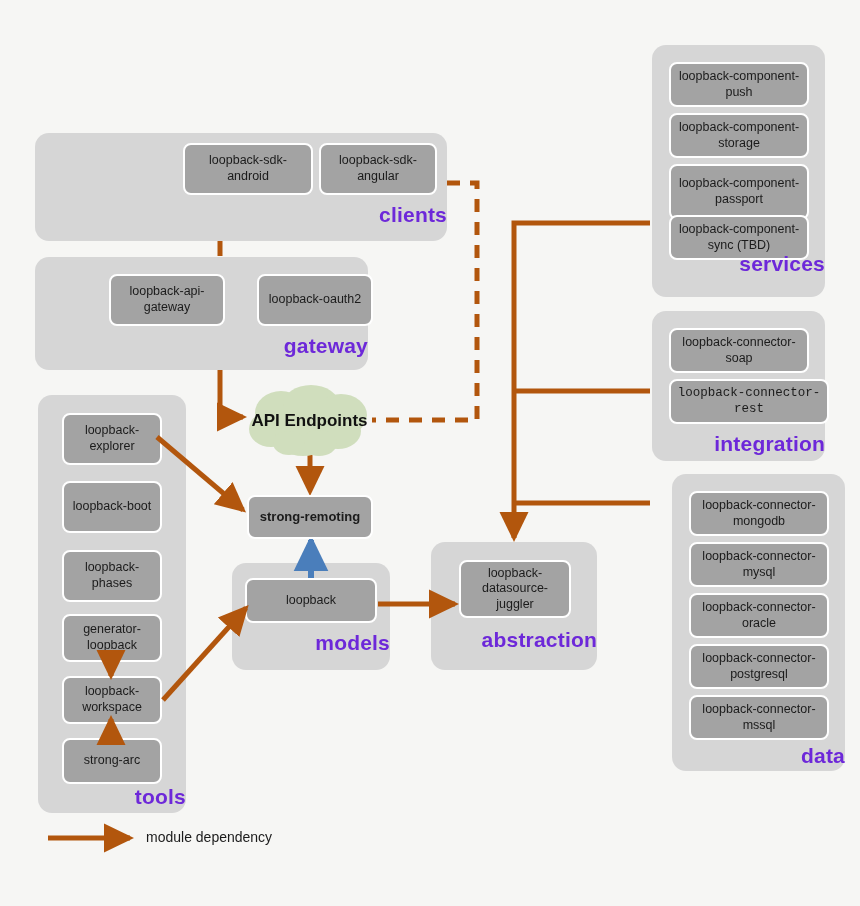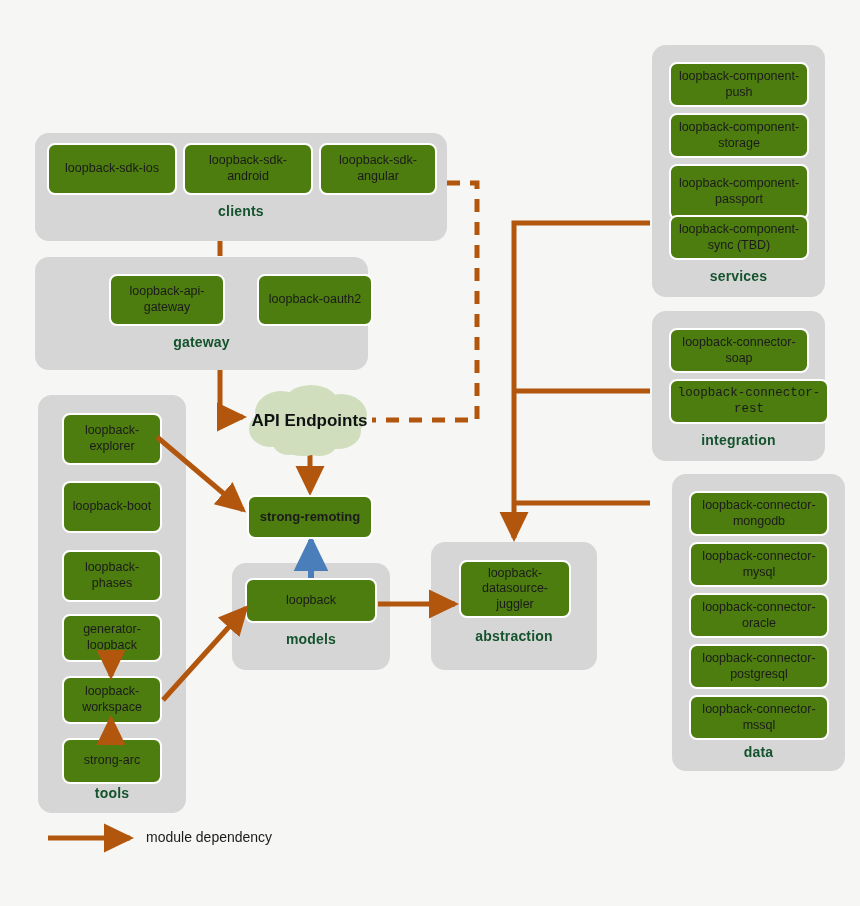--- a/index.html
+++ b/index.html
@@ -19,30 +19,30 @@
   .panel {
     position: absolute;
     background: #d6d6d6;
     border-radius: 14px;
     box-sizing: border-box;
   }
   .panel-label {
     position: absolute;
     left: 0;
     right: 0;
-    text-align: center;
+    text-align: right;
     font-weight: bold;
-    color: #14532d;
-    font-size: 14px;
+    color: #6d28d9;
+    font-size: 21px;
     letter-spacing: .2px;
   }
   
   .mod {
     position: absolute;
-    background: #4d7c0f;
+    background: #a3a3a3;
     border: 2px solid #ffffff;
     border-radius: 8px;
     box-sizing: border-box;
     display: flex;
     align-items: center;
     justify-content: center;
     text-align: center;
     font-size: 12.5px;
     color: #1b1b1b;
     line-height: 1.25;
@@ -137,21 +137,20 @@
       <line x1="514" y1="391" x2="650" y2="391" stroke="#b2560d" stroke-width="5"></line>
       <line x1="514" y1="503" x2="650" y2="503" stroke="#b2560d" stroke-width="5"></line>
     </g>
 
     <g>
       <line x1="48" y1="838" x2="130" y2="838" stroke="#b2560d" stroke-width="5" marker-end="url(#arrowBrown)"></line>
     </g>
   </svg>
 
   <div class="panel" style="left:35px; top:133px; width:412px; height:108px;">
-    <div class="mod" style="left:12px; top:10px; width:130px; height:52px;">loopback-sdk-ios</div>
     <div class="mod" style="left:148px; top:10px; width:130px; height:52px;">loopback-sdk-android</div>
     <div class="mod" style="left:284px; top:10px; width:118px; height:52px;">loopback-sdk-angular</div>
     <div class="panel-label" style="top:70px;">clients</div>
   </div>
 
   <div class="panel" style="left:35px; top:257px; width:333px; height:113px;">
     <div class="mod" style="left:74px; top:17px; width:116px; height:52px;">loopback-api-gateway</div>
     <div class="mod" style="left:222px; top:17px; width:116px; height:52px;">loopback-oauth2</div>
     <div class="panel-label" style="top:77px;">gateway</div>
   </div>
@@ -174,21 +173,21 @@
   <div class="panel" style="left:431px; top:542px; width:166px; height:128px;">
     <div class="mod" style="left:28px; top:18px; width:112px; height:58px;">loopback-datasource-juggler</div>
     <div class="panel-label" style="top:86px;">abstraction</div>
   </div>
 
   <div class="panel" style="left:652px; top:45px; width:173px; height:252px;">
     <div class="mod" style="left:17px; top:17px; width:140px; height:45px;">loopback-component-push</div>
     <div class="mod" style="left:17px; top:68px; width:140px; height:45px;">loopback-component-storage</div>
     <div class="mod" style="left:17px; top:119px; width:140px; height:56px;text-align:center;">loopback-component-passport</div>
     <div class="mod" style="left:17px; top:170px; width:140px; height:45px;">loopback-component-sync (TBD)</div>
-    <div class="panel-label" style="top:223px;">services</div>
+    <div class="panel-label" style="top:207px;">services</div>
   </div>
 
   <div class="panel" style="left:652px; top:311px; width:173px; height:150px;">
     <div class="mod" style="left:17px; top:17px; width:140px; height:45px;">loopback-connector-soap</div>
     <div class="mod" style="left:17px; top:68px; width:160px; height:45px;font-family:Liberation Mono, monospace;">loopback-connector-rest</div>
     <div class="panel-label" style="top:121px;">integration</div>
   </div>
 
   <div class="panel" style="left:652px; top:474px; width:173px; height:297px;margin-left:20px;">
     <div class="mod" style="left:17px; top:17px; width:140px; height:45px;">loopback-connector-mongodb</div>

